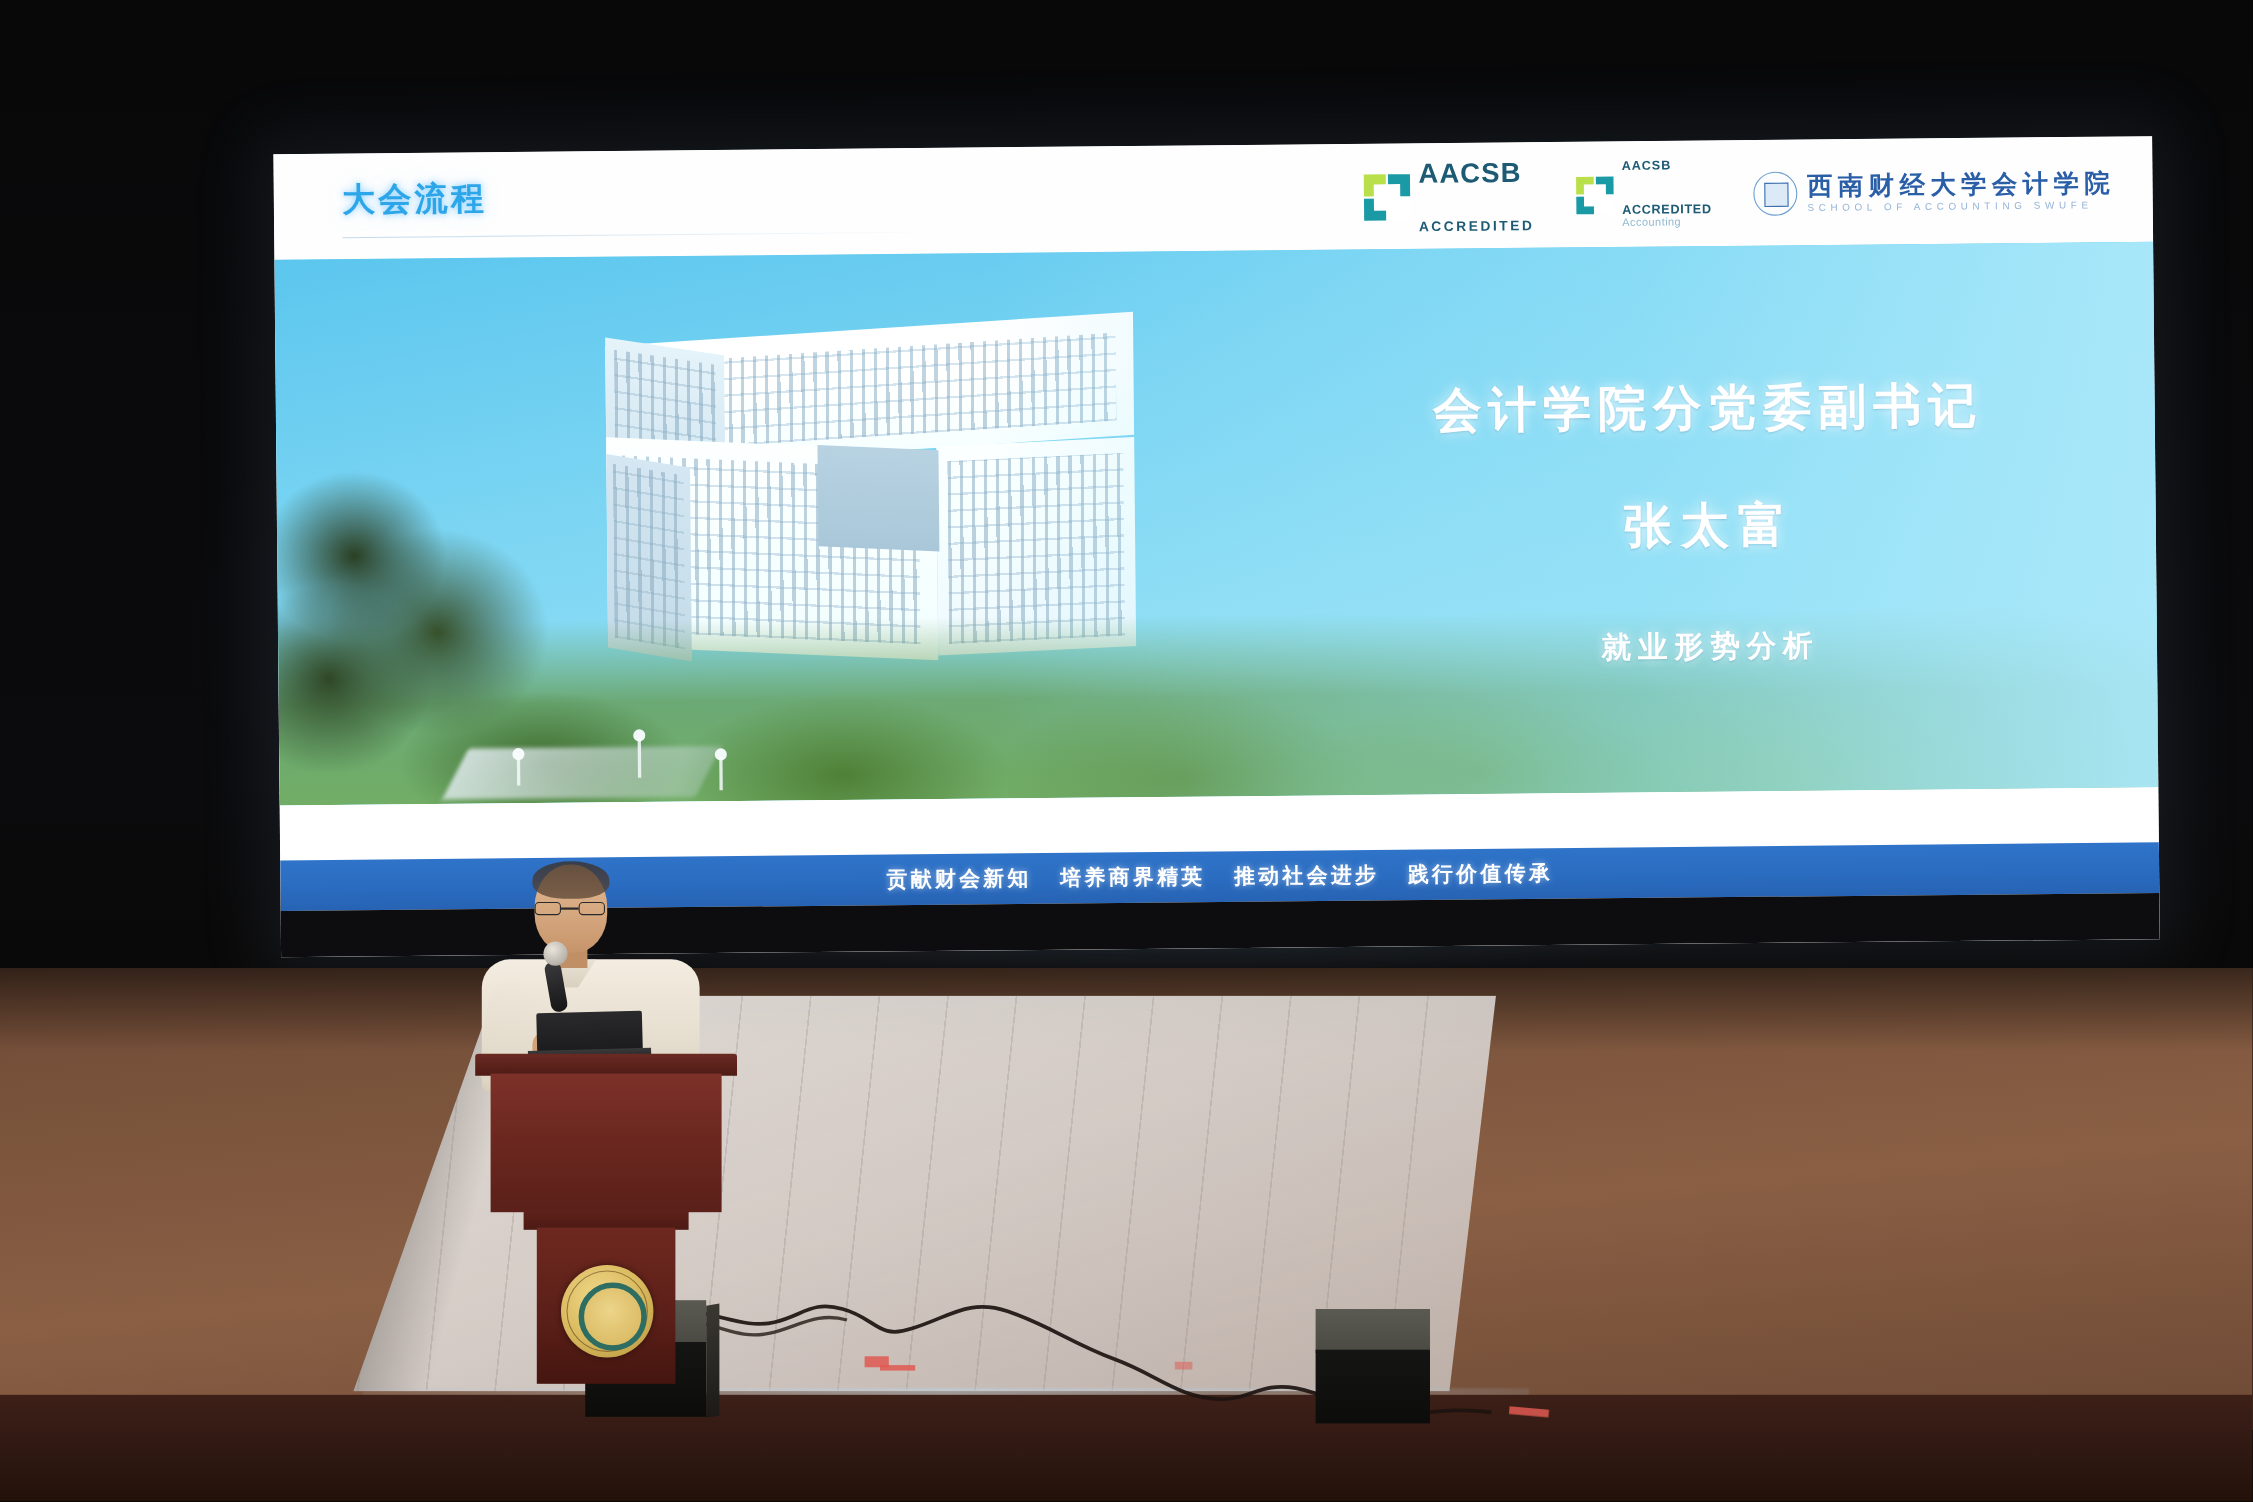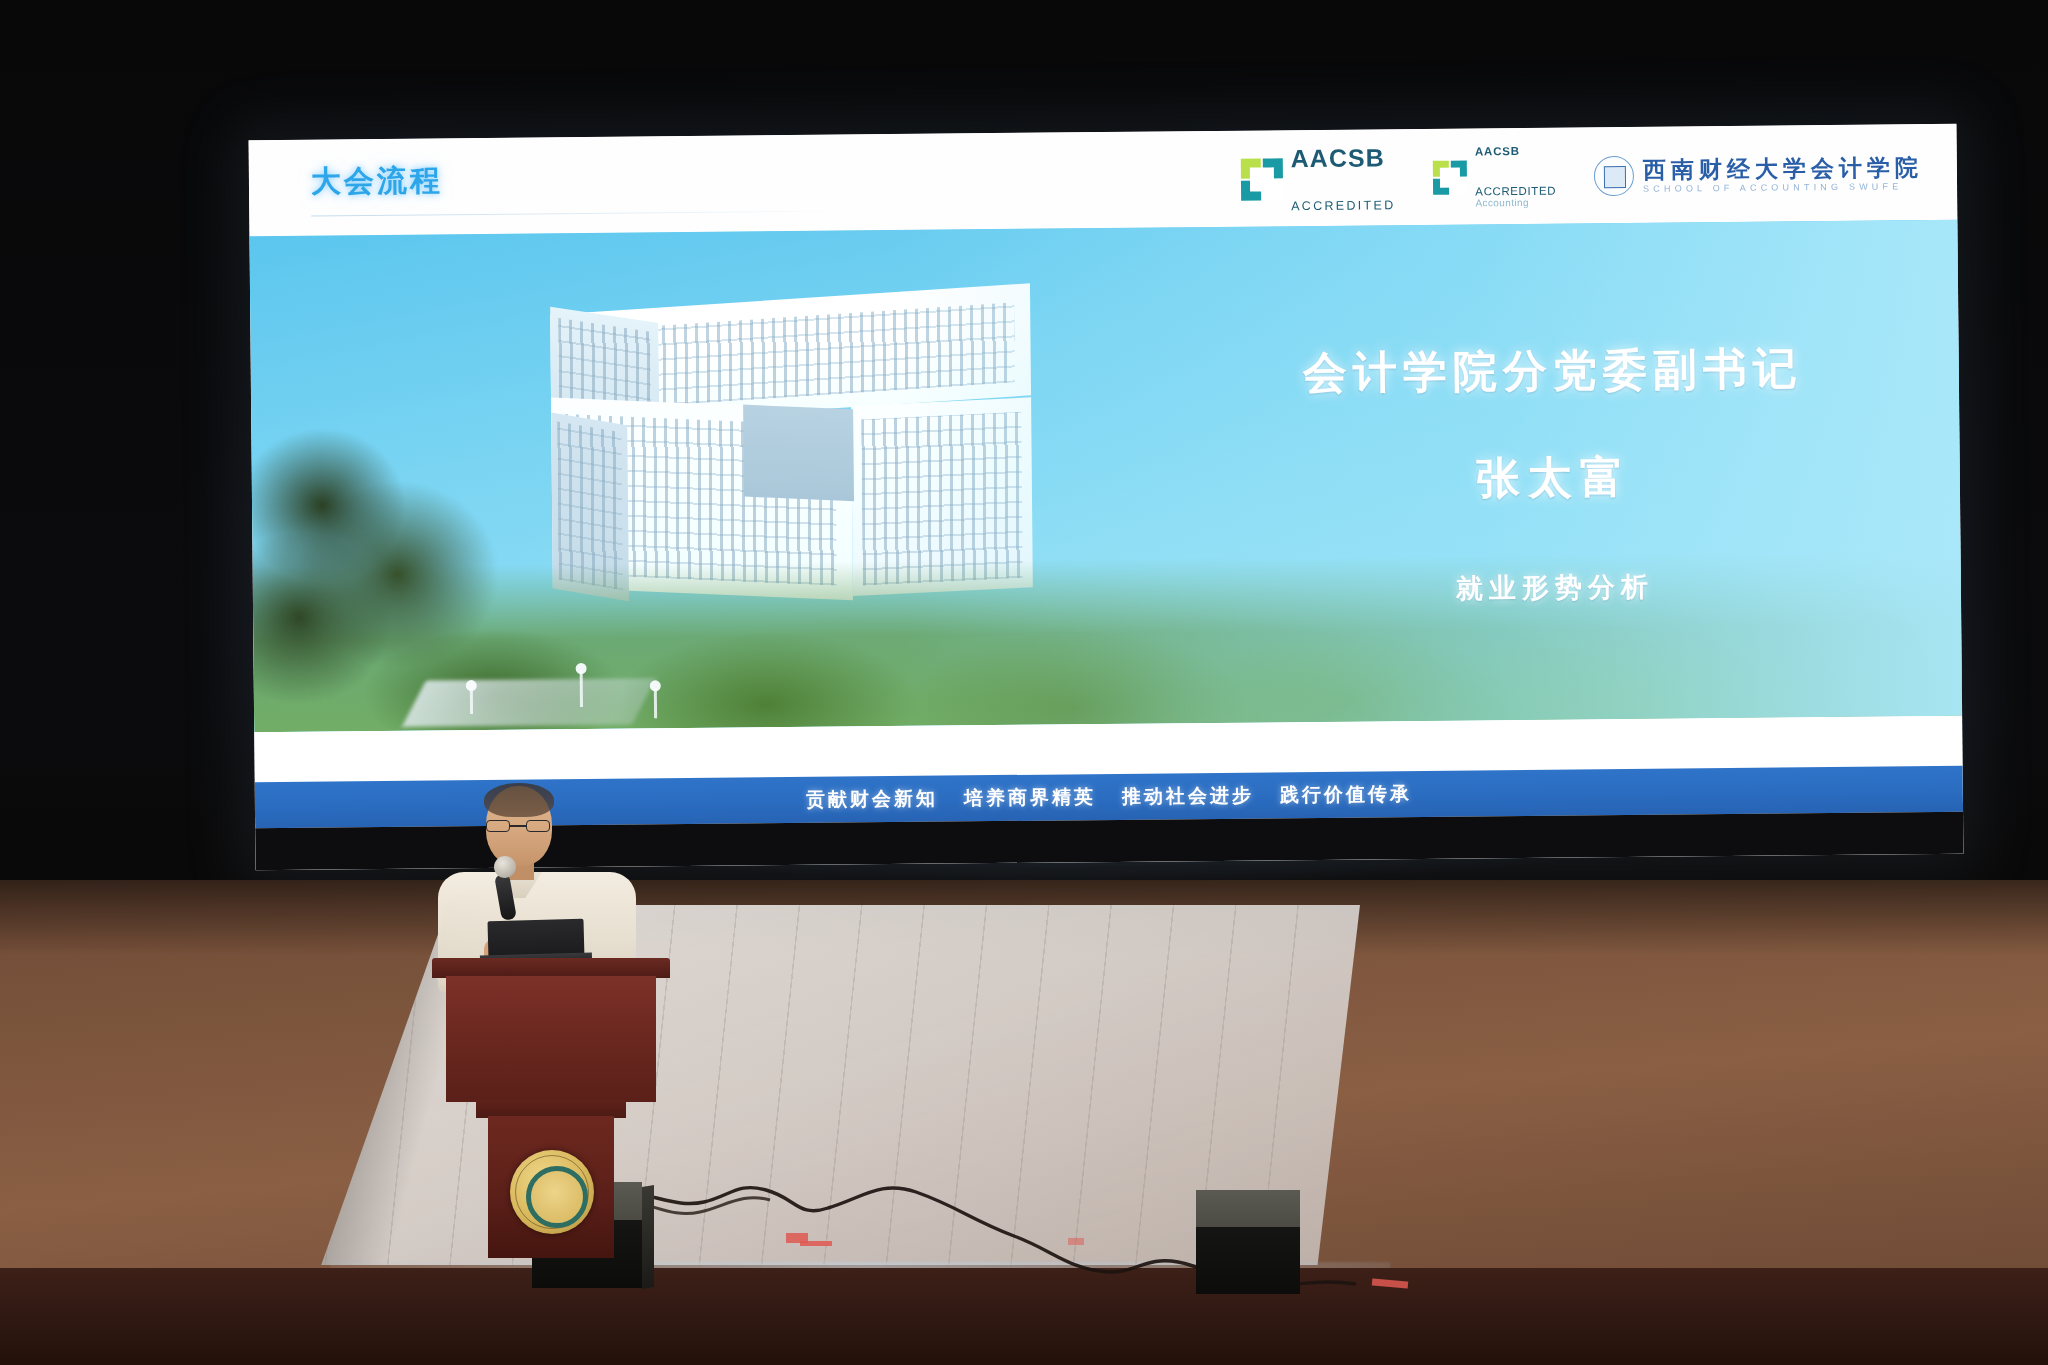--- a/index.html
+++ b/index.html
@@ -73,21 +73,21 @@
   .aacsb-mark i:nth-child(3){ background:#1a9aa5; }
   .aacsb-mark i:nth-child(4){ background:#ffffff; }
   .aacsb-mark:after{
     content:""; position:absolute; left:9px; top:9px; width:24px; height:24px;
     background:#ffffff; transform:rotate(0deg);
   }
   .aacsb-mark.sm { width:34px; height:34px; }
   .aacsb-mark.sm:after{ left:7px; top:7px; width:20px; height:20px; }
   .aacsb-txt { line-height:1.02; }
   .aacsb-txt .l1 { font-size:25px; font-weight:bold; color:#1d5b74; letter-spacing:1px; }
-  .aacsb-txt .l2 { font-size:12.5px; font-weight:normal; color:#1d5b74; letter-spacing:2.3px;margin-top:28px; }
+  .aacsb-txt .l2 { font-size:12.5px; font-weight:bold; color:#1d5b74; letter-spacing:2.3px;margin-top:28px; }
   .aacsb-txt.small .l1 { font-size:11.5px; letter-spacing:0.8px; }
   .aacsb-txt.small .l2 { font-size:11.5px; letter-spacing:0.6px; }
   .aacsb-txt.small .l3 { font-size:10px; color:#8fb9cf; letter-spacing:0.4px; }
 
   .uni-logo { display:flex; align-items:center; gap:9px; }
   .uni-seal {
     width:40px; height:40px; border-radius:50%;
     border:1.6px solid #6d9ed0;
     position:relative; background:#fbfdff;
   }

